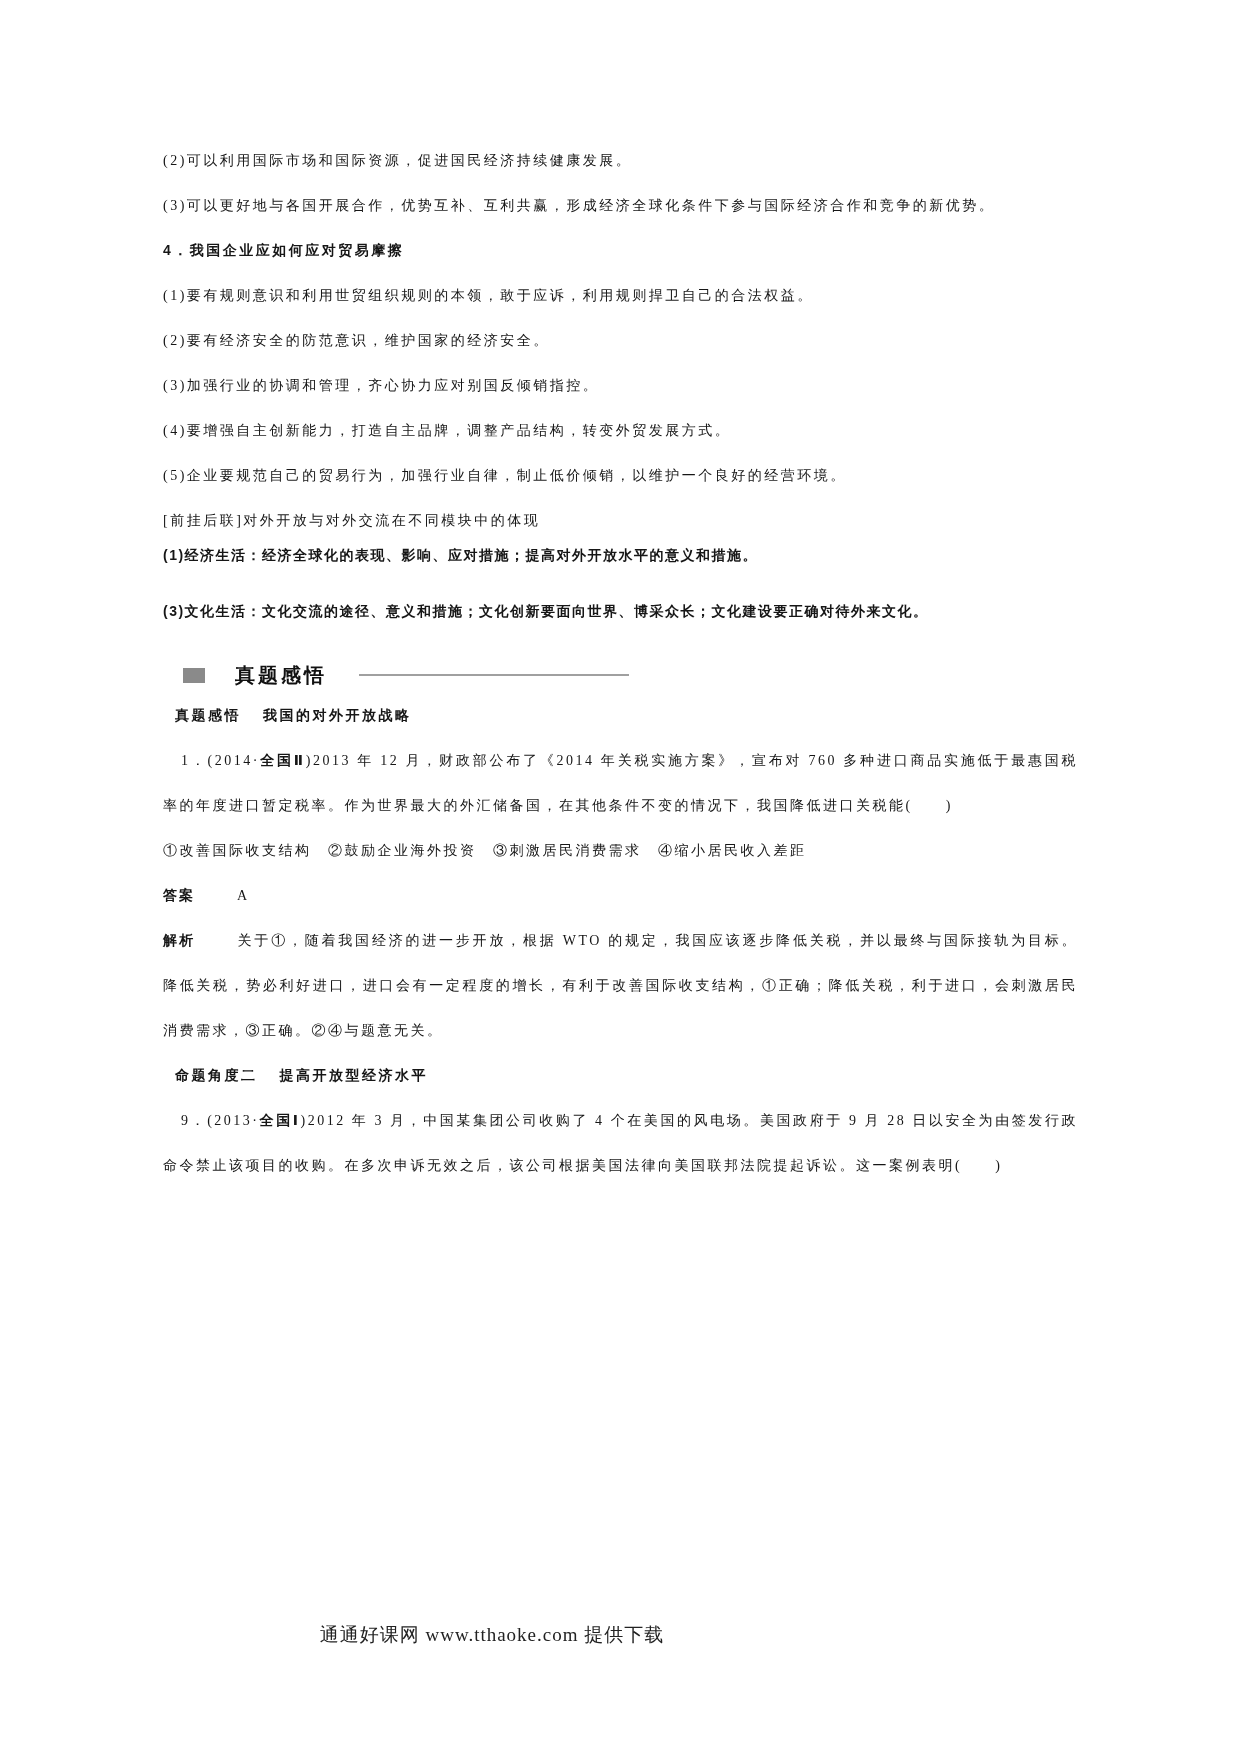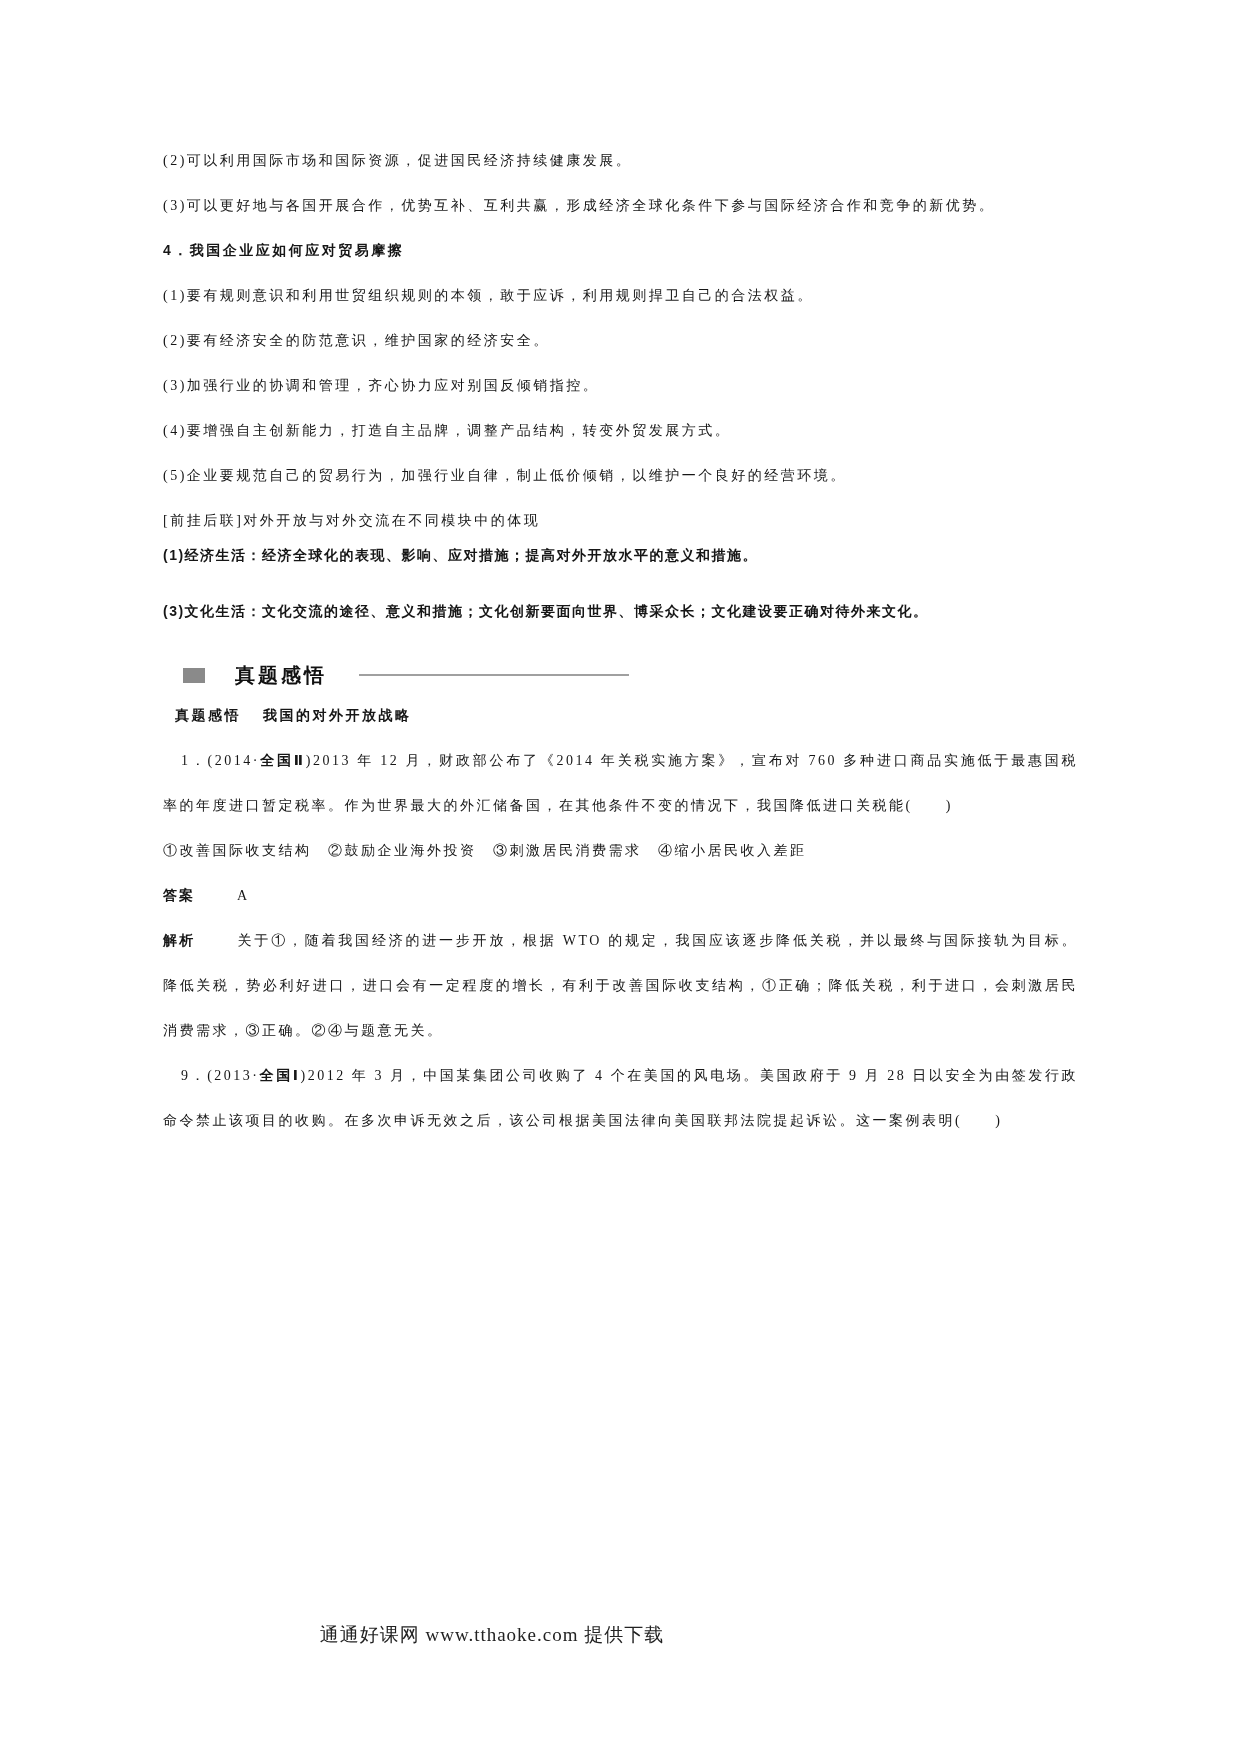--- a/index.html
+++ b/index.html
@@ -93,20 +93,23 @@
 
 
   <p>
     <span class="label">答案</span><span>A</span>
   </p>
 
   <p class="analysis">
     <span class="label">解析</span><span>关于①，随着我国经济的进一步开放，根据 WTO 的规定，我国应该逐步降低关税，并以最终与国际接轨为目标。降低关税，势必利好进口，进口会有一定程度的增长，有利于改善国际收支结构，①正确；降低关税，利于进口，会刺激居民消费需求，③正确。②④与题意无关。</span>
   </p>
 
+  <p class="angle">
+    <span>命题角度二</span><span class="angle-title">提高开放型经济水平</span>
+  </p>
 
   <p class="qpara">
     <span>9．(2013·</span><span class="qsrc">全国Ⅰ</span><span>)2012 年 3 月，中国某集团公司收购了 4 个在美国的风电场。美国政府于 9 月 28 日以安全为由签发行政命令禁止该项目的收购。在多次申诉无效之后，该公司根据美国法律向美国联邦法院提起诉讼。这一案例表明(　　)</span>
   </p>
 
 </div>
 
 <div class="footer">通通好课网 www.tthaoke.com 提供下载</div>
 
 </body></html>

